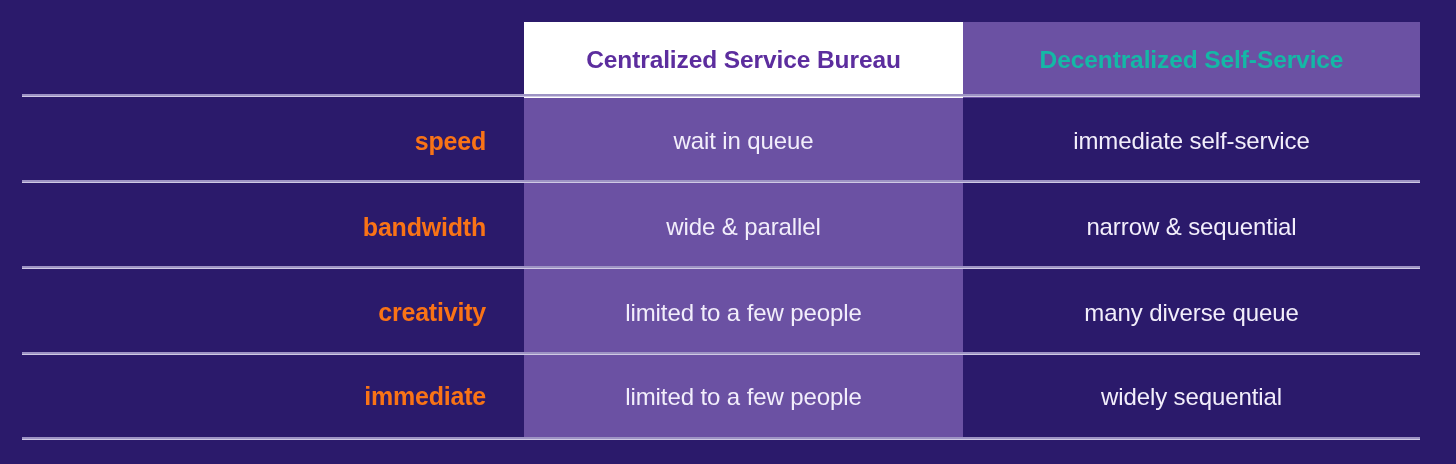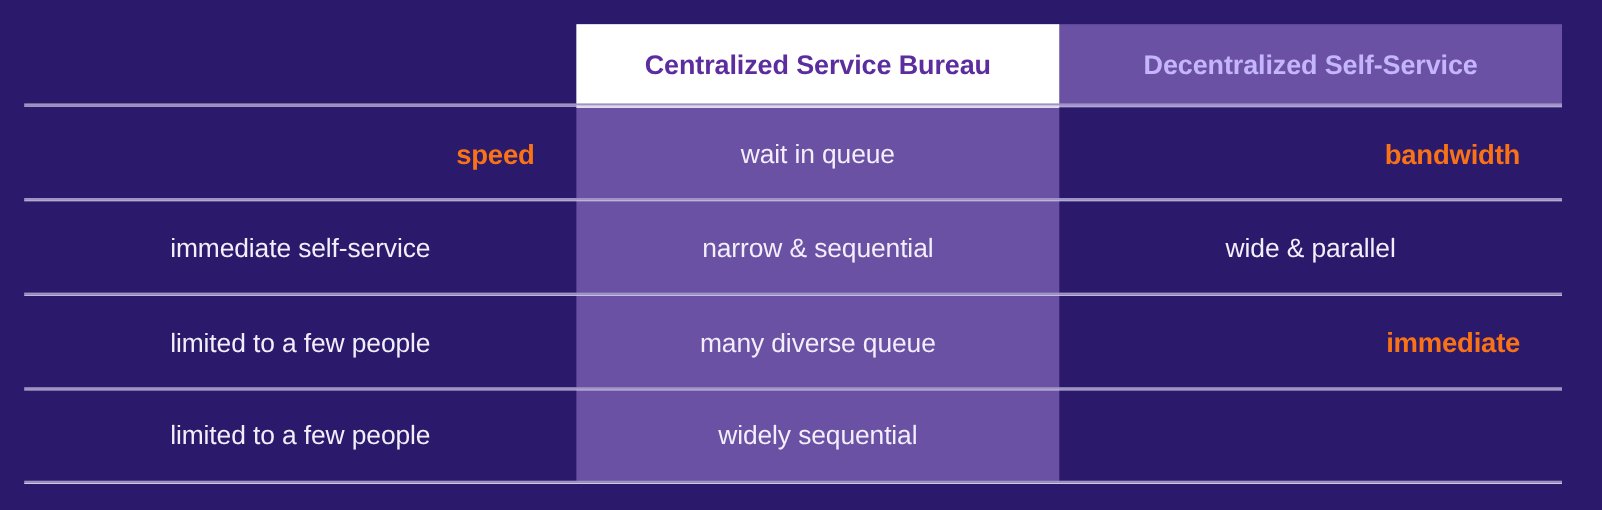--- a/index.html
+++ b/index.html
@@ -75,21 +75,21 @@
     color: #f97316;
     letter-spacing: -0.2px;
   }
 
   .cell.head {
     font-weight: bold;
     font-size: 24.5px;
     letter-spacing: -0.1px;
   }
   .cell.head.one { color: #5c2d9e; }
-  .cell.head.two { color: #c4b5fd; }
+  .cell.head.two { color: #14b8a6; }
 
   .cell.value {
     font-size: 24px;
     color: #f2eefb;
     font-weight: 400;
     letter-spacing: -0.1px;
     text-align: center;
   }
 
   
@@ -132,26 +132,27 @@
   <div class="rule r5"></div>
 
   <div class="table">
 
     <div class="cell label"></div>
     <div class="cell head one">Centralized Service Bureau</div>
     <div class="cell head two">Decentralized Self-Service</div>
 
     <div class="cell label">speed</div>
     <div class="cell value">wait in queue</div>
+    <div class="cell value">immediate self-service</div>
+
     <div class="cell label">bandwidth</div>
+    <div class="cell value">wide &amp; parallel</div>
+    <div class="cell value">narrow &amp; sequential</div>
 
-    <div class="cell value">immediate self-service</div>
-    <div class="cell value">narrow &amp; sequential</div>
-    <div class="cell value">wide &amp; parallel</div>
-
+    <div class="cell label">creativity</div>
     <div class="cell value">limited to a few people</div>
     <div class="cell value">many diverse queue</div>
 
     <div class="cell label">immediate</div>
     <div class="cell value">limited to a few people</div>
     <div class="cell value">widely sequential</div>
 
   </div>
 </div>
 

